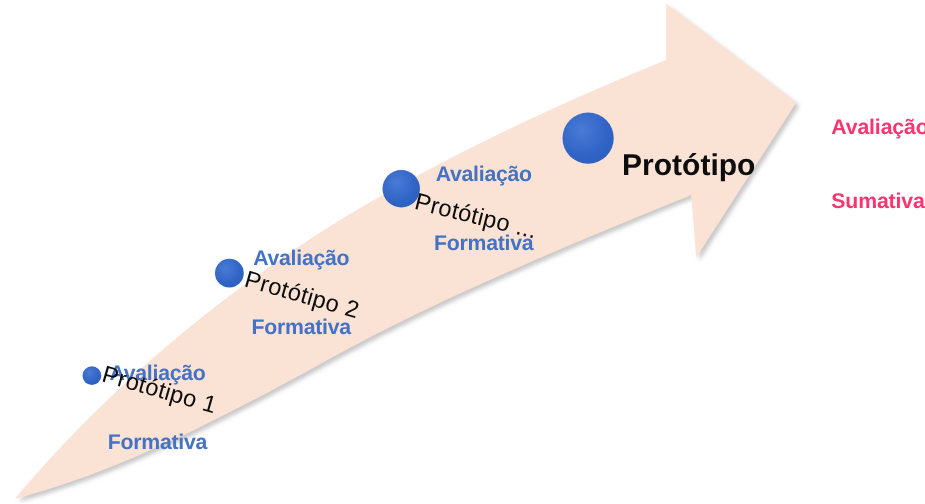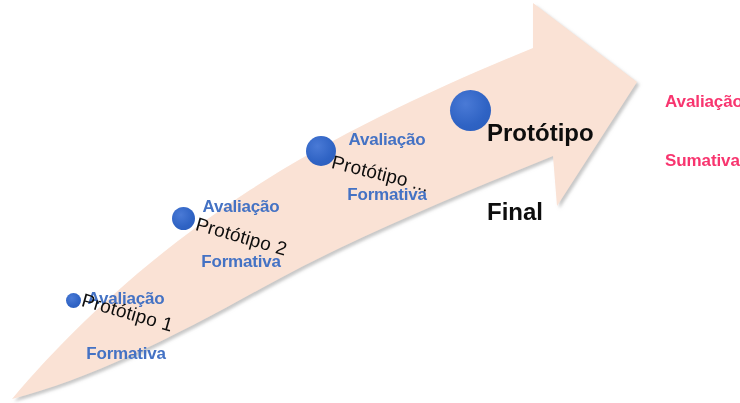--- a/index.html
+++ b/index.html
@@ -39,20 +39,21 @@
   .proto-rot {
     color: #0d0d0d;
     font-weight: normal;
     font-size: 19px;
     letter-spacing: 0.2px;
   }
   .proto-final {
     color: #0d0d0d;
     font-weight: bold;
     font-size: 24px;
+    text-align: center;
     line-height: 1.1;
   }
   .summative {
     color: #f8356f;
     font-weight: bold;
     font-size: 17px;
     text-align: left;
     line-height: 1.15;
     letter-spacing: -0.1px;
   }
@@ -104,21 +105,20 @@
   <div class="dot" style="left:306px; top:136px; width:30px; height:30px;"></div>
   <div class="label formative" style="left:333px; top:94px; width:108px;">
     <div>Avaliação</div>
     <div>Formativa</div>
   </div>
   <div class="label proto-rot" style="left:332px; top:152px; transform: rotate(14deg); transform-origin: 0 50%;">Protótipo ...</div>
 
   <div class="dot" style="left:450px; top:90px; width:41px; height:41px;"></div>
   <div class="label proto-final" style="left:487px; top:67px; width:128px;">
     <div>Protótipo</div>
-    <div>Final</div>
   </div>
 
   <div class="label summative" style="left:665px; top:53px; width:80px;">
     <div>Avaliação</div>
     <div>Sumativa</div>
   </div>
 
 </div>
 
 </body></html>

